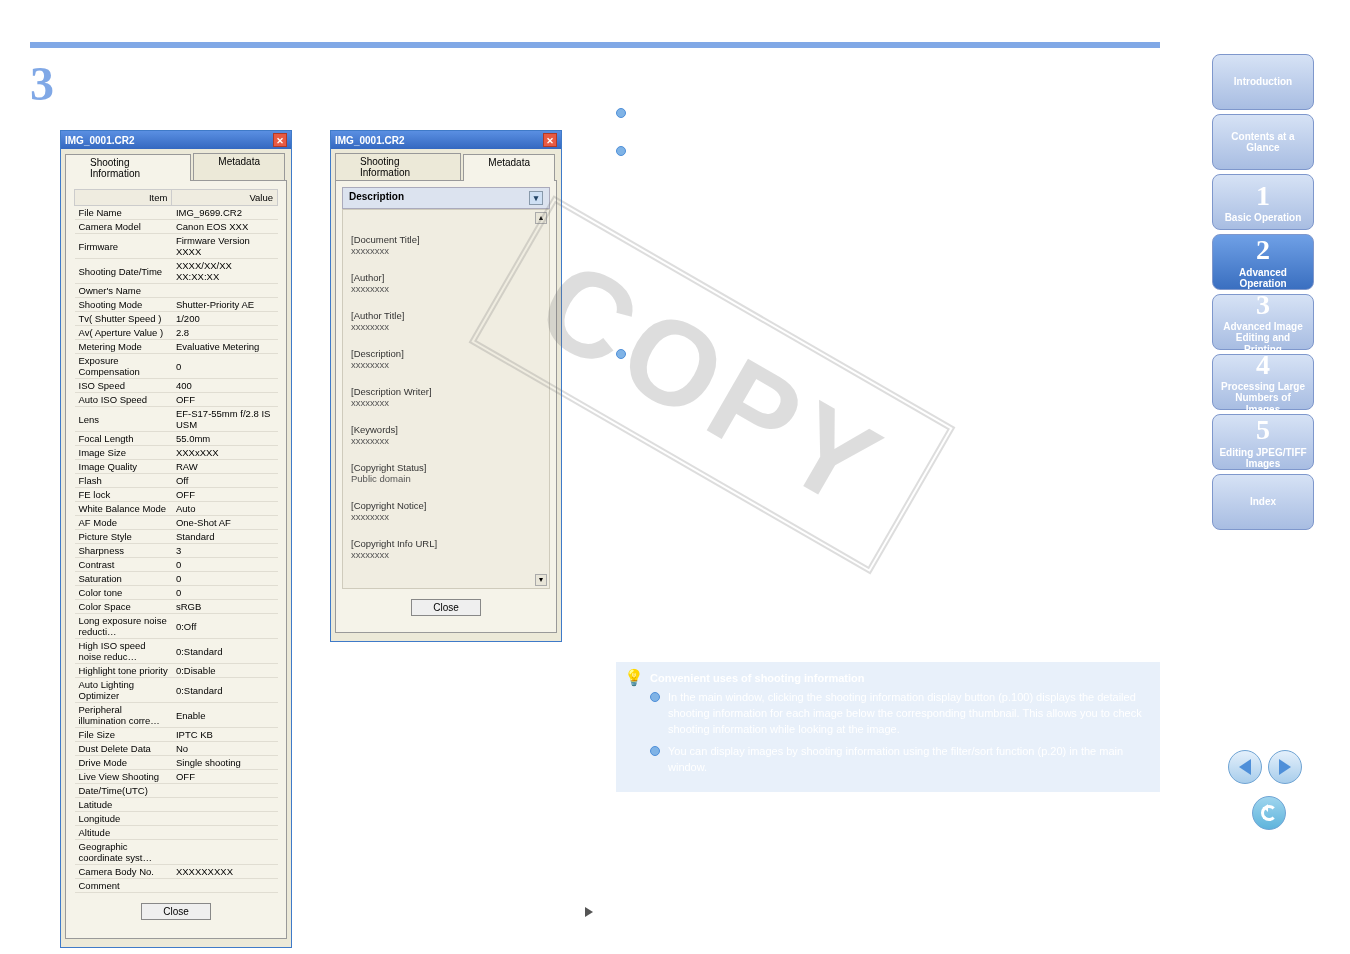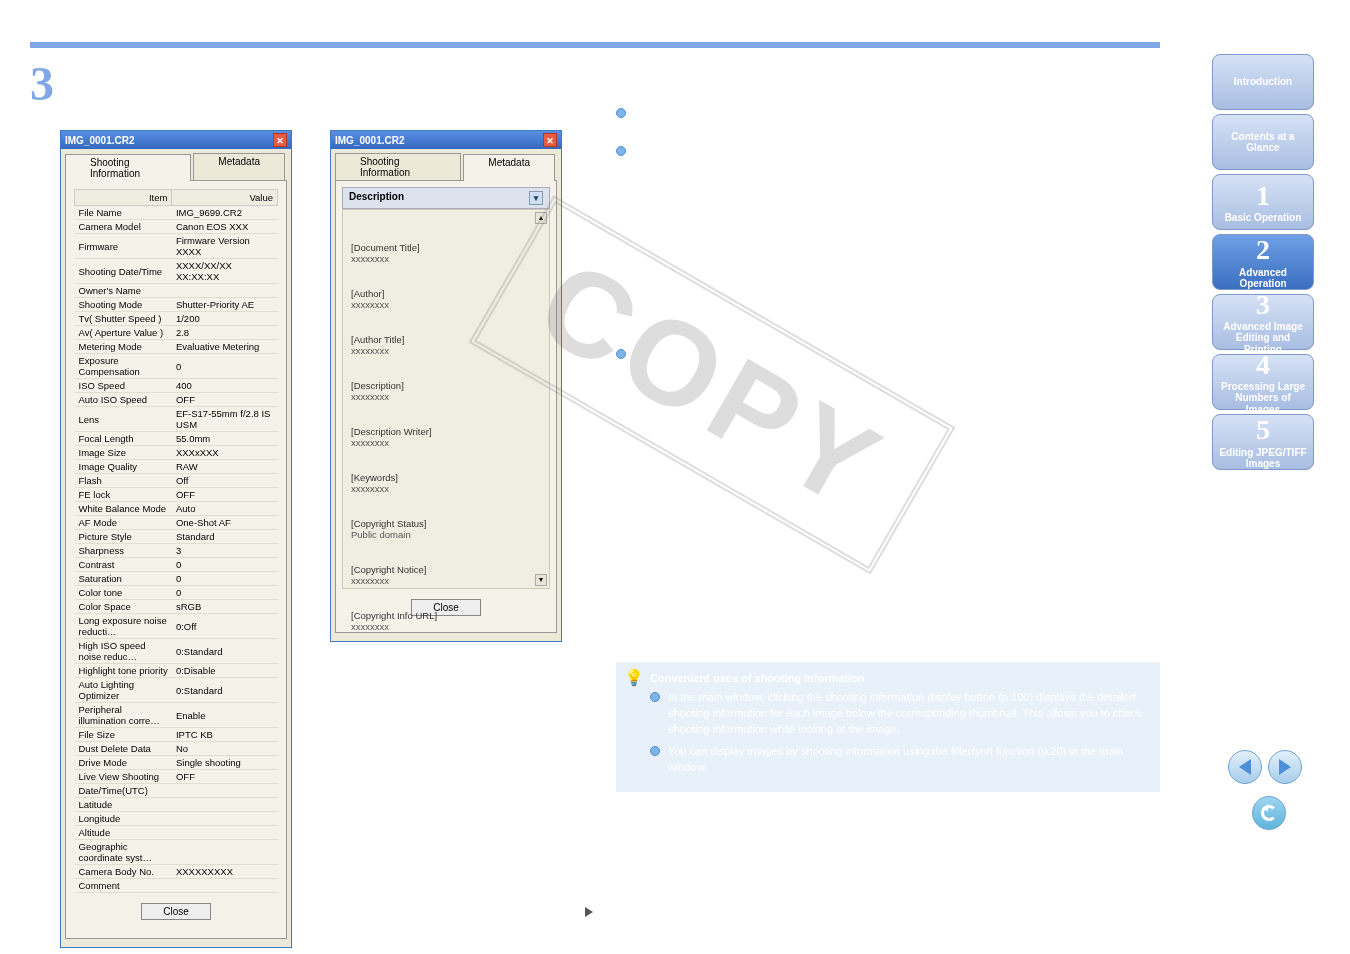--- a/index.html
+++ b/index.html
@@ -25,21 +25,21 @@
   .dlg-body{background:#f5f3e9;margin:0 4px 8px;border:1px solid #999;padding:8px}
   .info-table{width:100%;border-collapse:collapse;font-size:9.5px}
   .info-table th{text-align:right;padding:2px 4px;border:1px solid #ccc;background:#efece0;font-weight:normal}
   .info-table td{padding:1px 4px;border-bottom:1px solid #e0ddd2}
   .info-table td:first-child{width:48%}
   .close-btn-row{text-align:center;padding:10px 0}
   .close-btn{min-width:70px;padding:2px 16px;font-size:10px;cursor:pointer;background:#efefef;border:1px solid #888}
   .desc-head{background:#dce3ef;border:1px solid #aab;padding:3px 6px;display:flex;justify-content:space-between;font-weight:bold}
   .chev{width:14px;height:14px;border:1px solid #89a;background:#cfe0f4;font-size:9px;text-align:center;line-height:12px;color:#246}
   .meta-fields{background:#f0ede1;border:1px solid #cfcbbc;padding:8px;height:380px;font-size:9.5px;position:relative}
-  .meta-fields .fld-label{color:#333;margin-top:24px}
+  .meta-fields .fld-label{color:#333;margin-top:16px}
   .meta-fields .fld-val{color:#555}
   .scroll-up{position:absolute;top:2px;right:2px;width:12px;height:12px;border:1px solid #aaa;background:#e8e5d8;font-size:8px;text-align:center;line-height:10px}
   .scroll-dn{position:absolute;bottom:2px;right:2px;width:12px;height:12px;border:1px solid #aaa;background:#e8e5d8;font-size:8px;text-align:center;line-height:10px}
 
   
   .tipbox{position:absolute;left:616px;top:662px;width:544px;background:#e8f0fa;padding:10px 12px 10px 34px;color:#fff}
   .tip-icon{position:absolute;left:8px;top:6px;font-size:16px}
   .tip-title{font-weight:bold;margin-bottom:6px}
 
   
@@ -369,20 +369,23 @@
       <div>Advanced Image Editing and Printing</div>
     </div>
     <div class="nav-btn">
       <div class="num">4</div>
       <div>Processing Large Numbers of Images</div>
     </div>
     <div class="nav-btn">
       <div class="num">5</div>
       <div>Editing JPEG/TIFF Images</div>
     </div>
+    <div class="nav-btn no-num">
+      <div>Index</div>
+    </div>
   </div>
 <div class="arrow-row">
   <div class="circ">
       <div class="tri left"></div>
     </div>
   <div class="circ">
       <div class="tri right"></div>
     </div>
 </div>
 <div class="return-btn">

